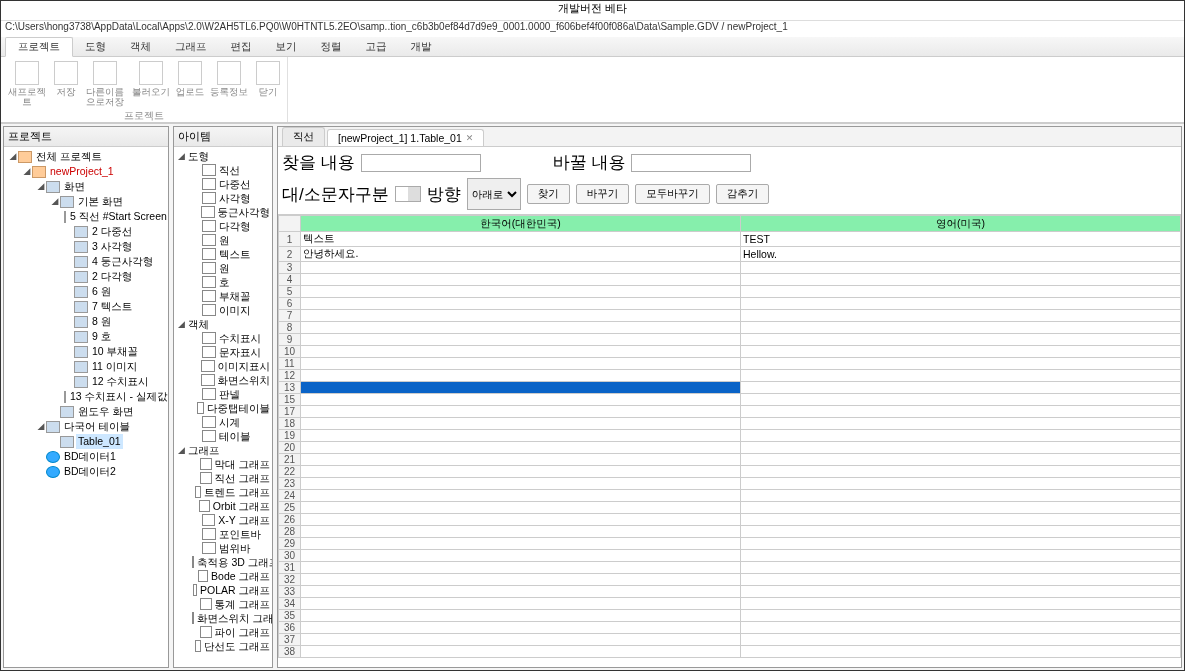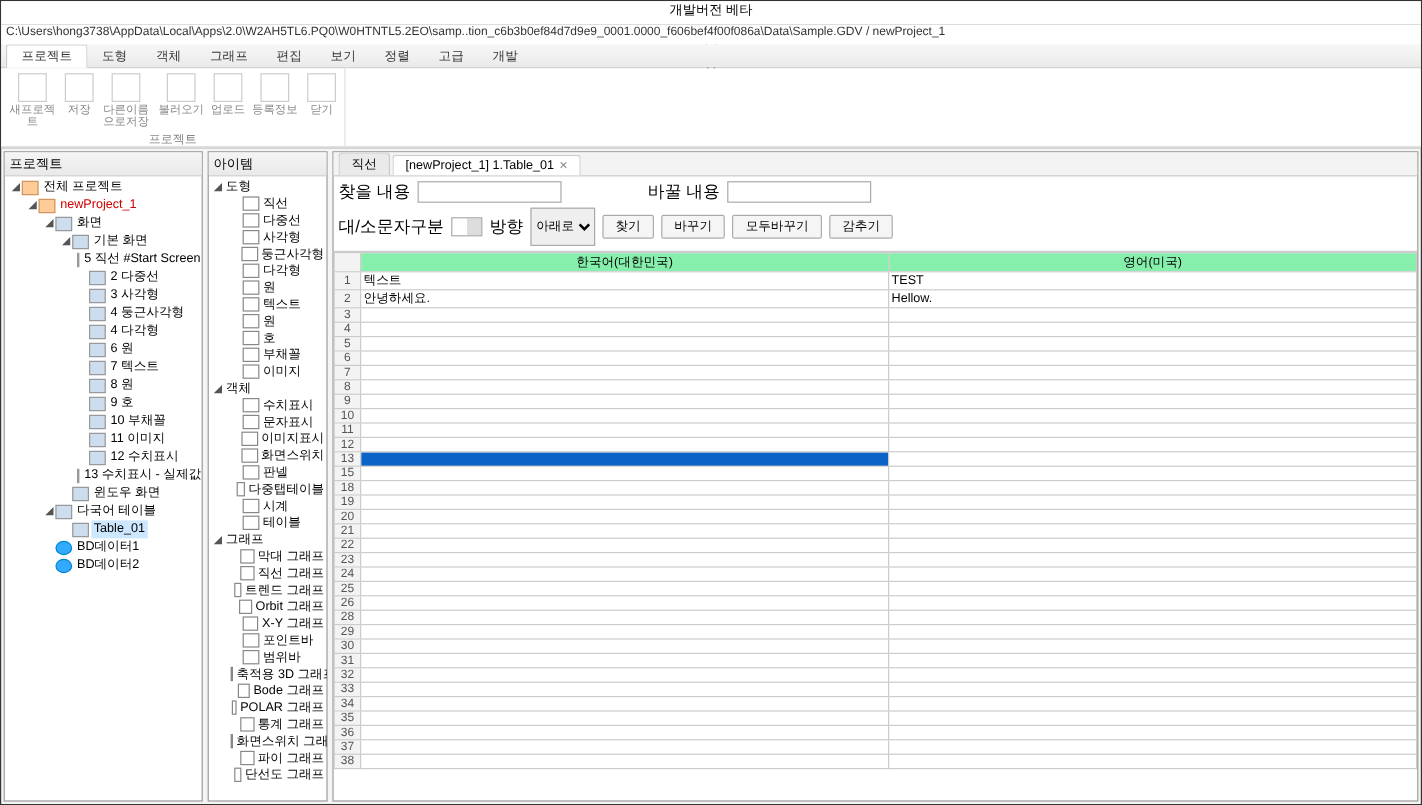--- a/index.html
+++ b/index.html
@@ -59,21 +59,21 @@
 
 .main { flex: 1; display: flex; flex-direction: column; margin: 2px; border: 1px solid #999; background: #fff; min-width: 0; }
 .tabs { display: flex; border-bottom: 1px solid #ccc; background: #f3f3f3; height: 20px; align-items: flex-end; padding-left: 4px; }
 .tab { padding: 2px 10px; border: 1px solid #ccc; border-bottom: none; margin-right: 2px; background: #eaeaea; border-radius: 3px 3px 0 0; font-size: 10.5px; display: flex; align-items: center; gap: 4px; cursor: default; }
 .tab.active { background: #fff; }
 .tab .close { font-size: 9px; color: #888; }
 
 
 .searchbar { border-bottom: 1px solid #ccc; padding: 4px; display: flex; flex-direction: column; gap: 4px; }
 .search-row { display: flex; align-items: center; gap: 6px; }
-.search-row label { font-size: 14px; text-align: center; }
+.search-row label { font-size: 17px; text-align: center; }
 .search-row input[type=text] { border: 1px solid #aaa; height: 18px; width: 120px; padding: 0 2px; }
 .search-row select { border: 1px solid #aaa; height: 32px; font-size: 10.5px; }
 .search-row button { border: 1px solid #aaa; background: #f5f5f5; height: 20px; padding: 0 10px; border-radius: 2px; font-size: 10.5px; cursor: default; }
 .case-toggle { border: 1px solid #aaa; width: 26px; height: 16px; background: linear-gradient(90deg,#fff 50%,#ddd 50%); }
 
 
 .grid-wrap { flex: 1; overflow: auto; position: relative; }
 .grid { border-collapse: collapse; table-layout: fixed; width: 100%; }
 .grid th, .grid td { border: 1px solid #ccc; height: 12px; padding: 0 2px; font-size: 10.5px; text-align: left; overflow: hidden; }
 .grid th { background: #86efac; font-weight: normal; text-align: center; height: 16px; }
@@ -194,21 +194,21 @@
                       <span class="lbl">3 사각형</span>
                     </li>
                     <li>
                       <span class="exp"></span>
                       <span class="ticon grid"></span>
                       <span class="lbl">4 둥근사각형</span>
                     </li>
                     <li>
                       <span class="exp"></span>
                       <span class="ticon grid"></span>
-                      <span class="lbl">4 다각형</span>
+                      <span class="lbl">2 다각형</span>
                     </li>
                     <li>
                       <span class="exp"></span>
                       <span class="ticon grid"></span>
                       <span class="lbl">6 원</span>
                     </li>
                     <li>
                       <span class="exp"></span>
                       <span class="ticon grid"></span>
                       <span class="lbl">7 텍스트</span>
@@ -583,20 +583,25 @@
                 <td class="rownum">13</td>
                 <td class="ko"></td>
                 <td class="en"></td>
               </tr>
               <tr>
                 <td class="rownum">15</td>
                 <td class="ko"></td>
                 <td class="en"></td>
               </tr>
               <tr>
+                <td class="rownum">17</td>
+                <td class="ko"></td>
+                <td class="en"></td>
+              </tr>
+              <tr>
                 <td class="rownum">18</td>
                 <td class="ko"></td>
                 <td class="en"></td>
               </tr>
               <tr>
                 <td class="rownum">19</td>
                 <td class="ko"></td>
                 <td class="en"></td>
               </tr>
               <tr>

